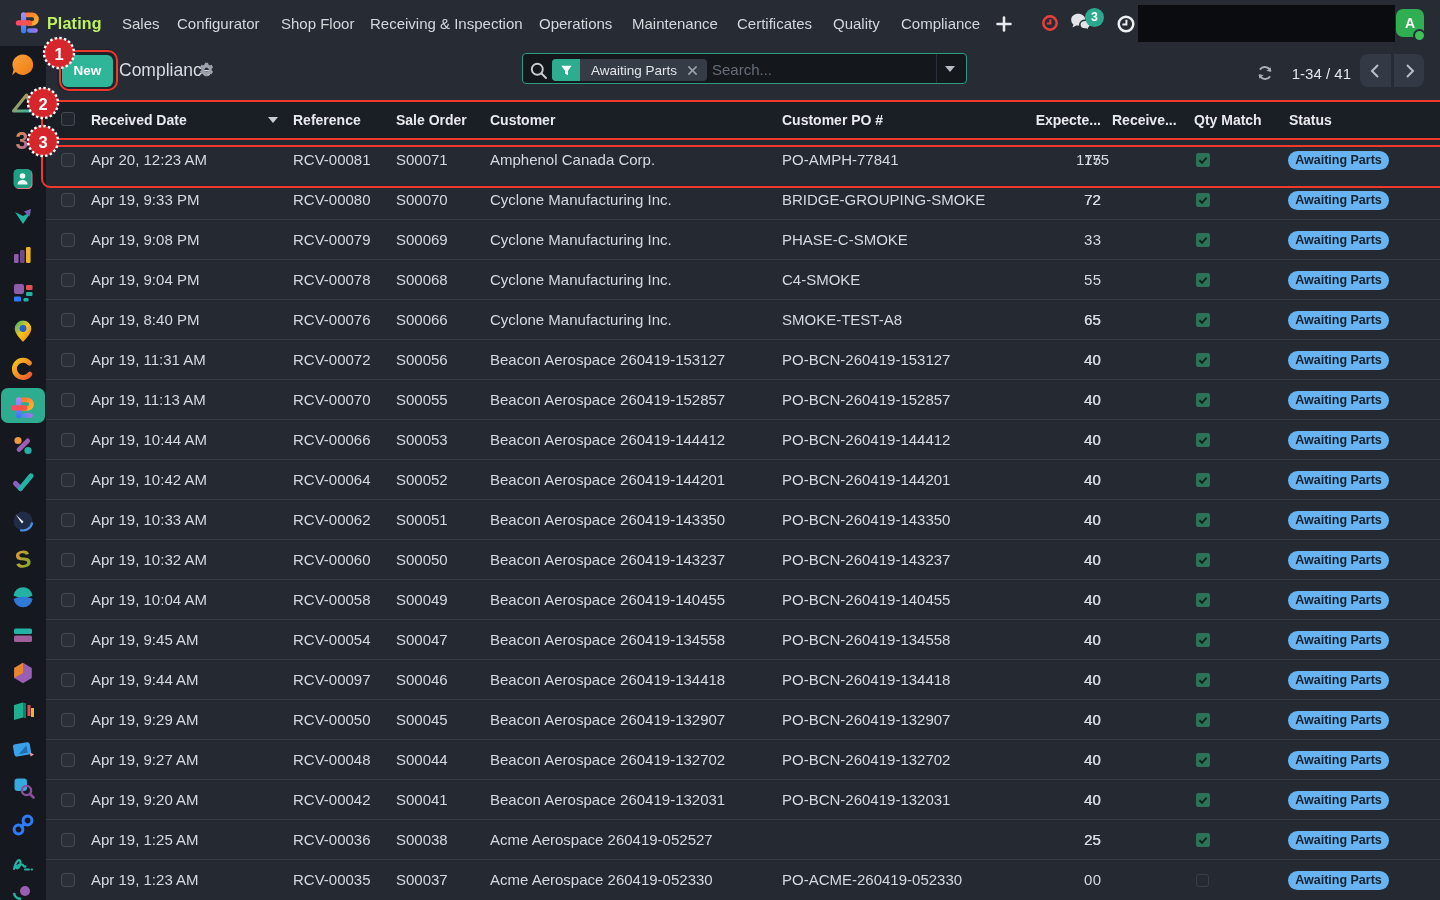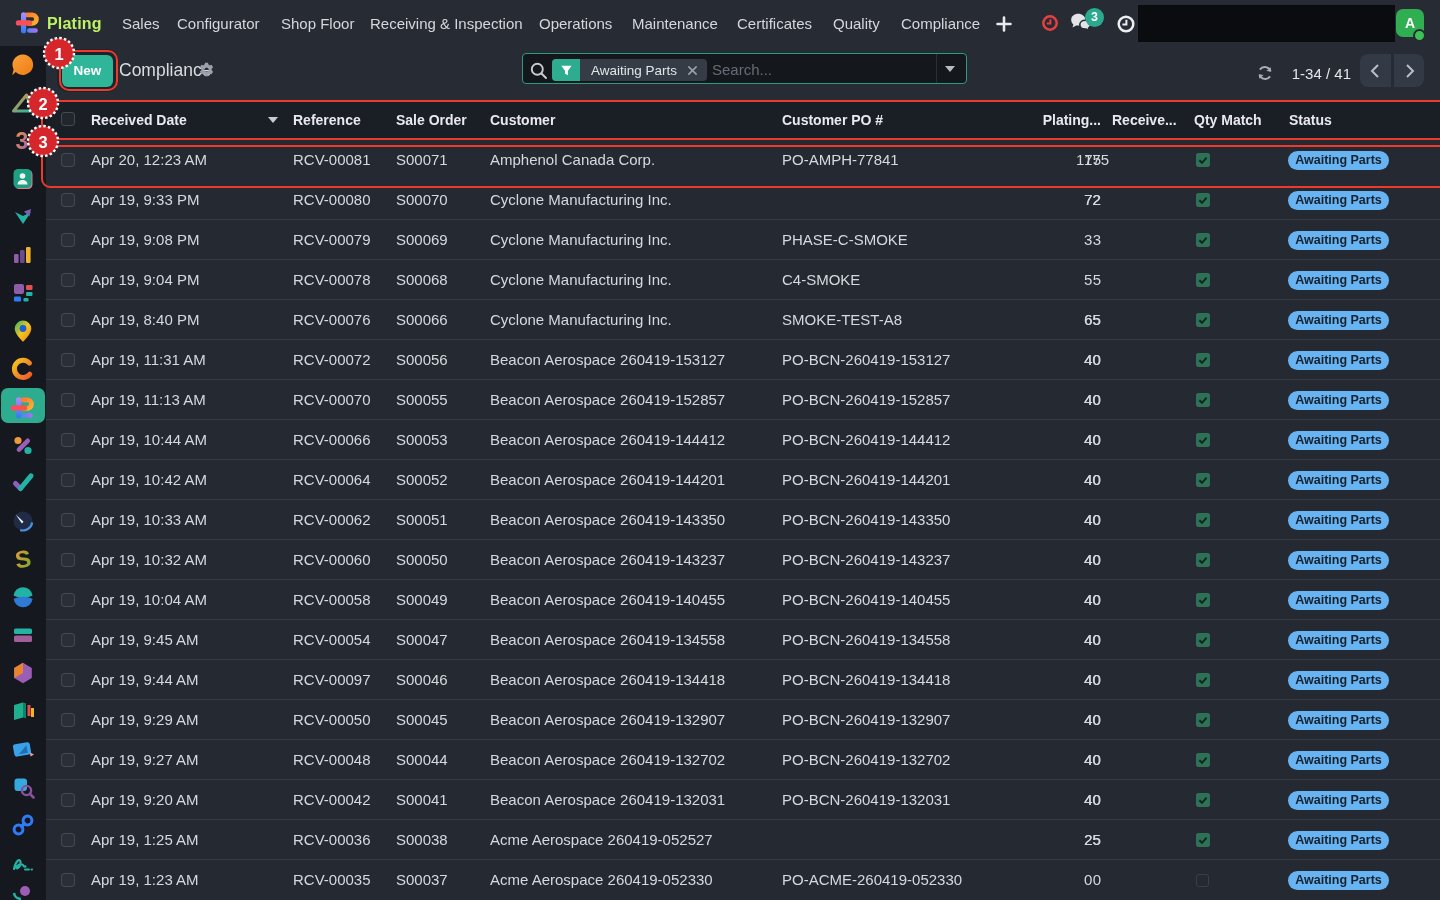--- a/index.html
+++ b/index.html
@@ -352,21 +352,21 @@
     <div id="thead">
       <div class="cb" style="top:12px;"></div>
       <span class="cell c1">Received Date</span>
       <svg width="10" height="6" viewBox="0 0 10 6" style="position:absolute;left:222px;top:17px;">
         <path d="M0,0 H10 L5,6 Z" fill="#c9cdd3"></path>
       </svg>
       <span class="cell c2">Reference</span>
       <span class="cell c3">Sale Order</span>
       <span class="cell c4">Customer</span>
       <span class="cell c5">Customer PO #</span>
-      <span class="cell c6" style="left:989px;width:66px;">Plating...</span>
+      <span class="cell c6" style="left:989px;width:66px;">Expecte...</span>
       <span class="cell c7" style="left:1066px;width:66px;right:auto;">Receive...</span>
       <span class="cell" style="left:1148px;">Qty Match</span>
       <span class="cell" style="left:1243px;">Status</span>
     </div>
     <div class="row" style="top:40px;border-bottom:none;">
       <div class="cb"></div>
       <span class="cell c1">Apr 20, 12:23 AM</span>
       <span class="cell c2">RCV-00081</span>
       <span class="cell c3">S00071</span>
       <span class="cell c4">Amphenol Canada Corp.</span>
@@ -378,20 +378,21 @@
         <path d="M3.4,7.3 L6,9.8 L10.6,4.6" fill="none" stroke="#10231c" stroke-width="1.9"></path>
       </svg>
       <span class="pill">Awaiting Parts</span>
     </div>
     <div class="row" style="top:80px;">
       <div class="cb"></div>
       <span class="cell c1">Apr 19, 9:33 PM</span>
       <span class="cell c2">RCV-00080</span>
       <span class="cell c3">S00070</span>
       <span class="cell c4">Cyclone Manufacturing Inc.</span>
+      <span class="cell c5">BRIDGE-GROUPING-SMOKE</span>
       <span class="cell c6" style="width:100px;left:955px;">72</span>
       <span class="cell c7" style="width:100px;left:1038px;right:auto;">72</span>
       <svg class="qty" width="14" height="14" viewBox="0 0 14 14" style="">
         <rect x="0" y="0" width="14" height="14" rx="3" fill="#2d7157"></rect>
         <path d="M3.4,7.3 L6,9.8 L10.6,4.6" fill="none" stroke="#10231c" stroke-width="1.9"></path>
       </svg>
       <span class="pill">Awaiting Parts</span>
     </div>
     <div class="row" style="top:120px;">
       <div class="cb"></div>

